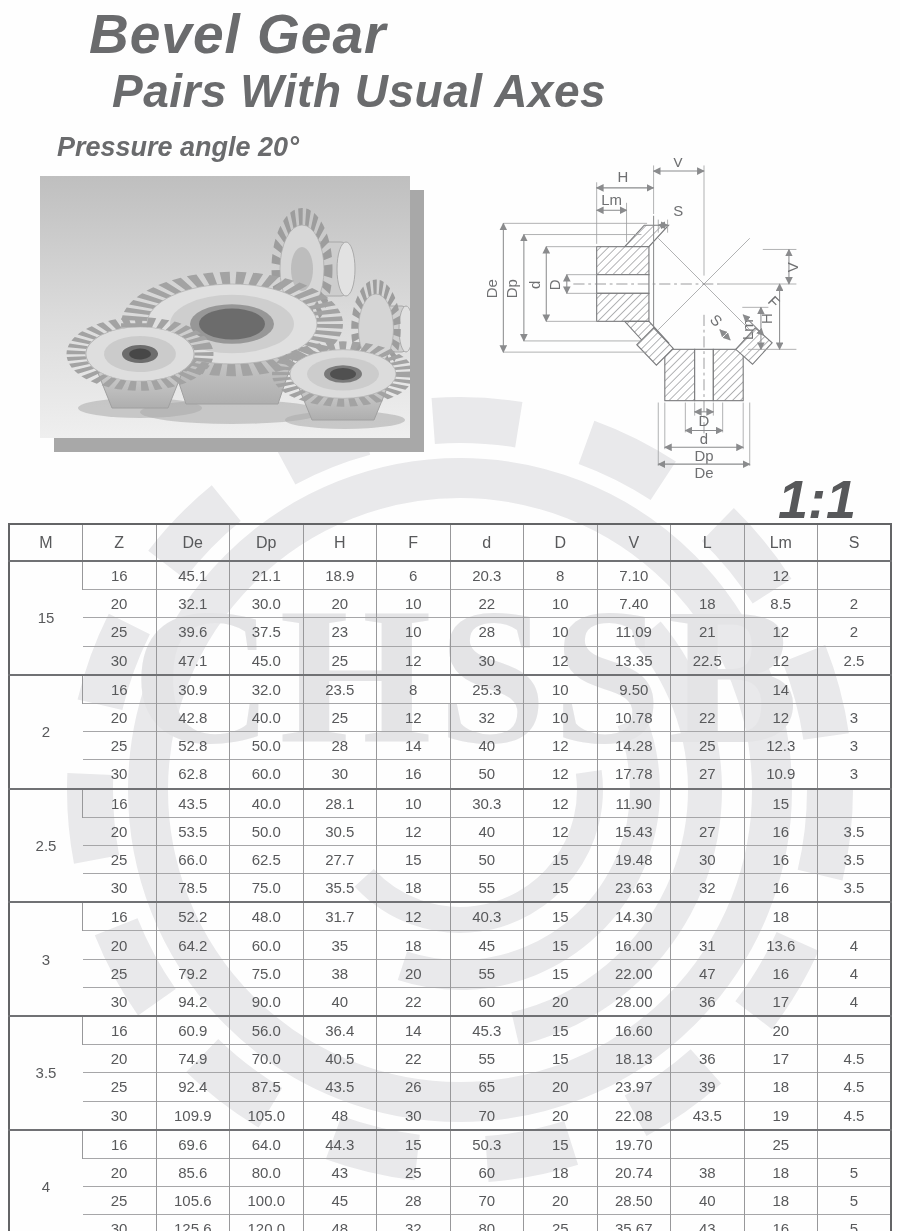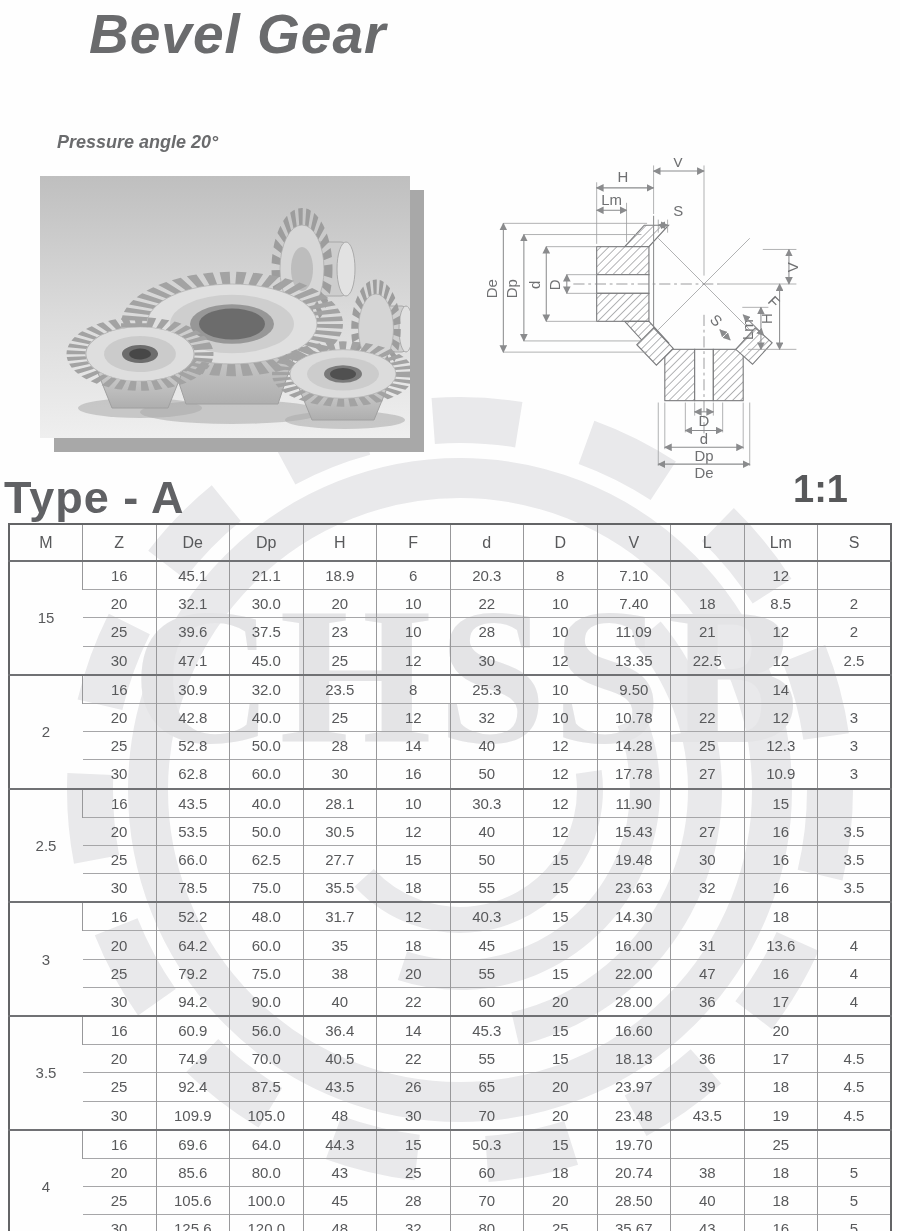--- a/index.html
+++ b/index.html
@@ -12,29 +12,29 @@
   
   .title1{
     position:absolute;left:55px;top:2px;font-size:55px;font-weight:bold;font-style:italic;
     color:#6a6b6d;letter-spacing:1px;z-index:2;margin-left:34px;
   }
   .title2{
     position:absolute;left:112px;top:64px;font-size:46px;font-weight:bold;font-style:italic;
     color:#6a6b6d;letter-spacing:0.5px;z-index:2;
   }
   .pressure{
-    position:absolute;left:57px;top:132px;font-size:18px;font-weight:bold;font-style:italic;
+    position:absolute;left:57px;top:132px;font-size:27px;font-weight:bold;font-style:italic;
     color:#6a6b6d;z-index:2;
   }
   .typeA{
     position:absolute;left:4px;top:472px;font-size:45px;font-weight:bold;
     color:#606164;letter-spacing:1px;z-index:2;
   }
   .scale{
-    position:absolute;right:52px;top:468px;font-size:38px;font-weight:bold;
+    position:absolute;right:44px;top:468px;font-size:54px;font-weight:bold;font-style:italic;
     color:#57585a;z-index:2;
   }
   
   .photo{
     position:absolute;left:40px;top:176px;width:370px;height:262px;z-index:2;
     box-shadow:14px 14px 0 #a8a8a8;background:#d9d9d9;
   }
   .photo svg{display:block;}
   
   .diagram{position:absolute;left:460px;top:158px;width:432px;height:322px;z-index:2;}
@@ -72,22 +72,22 @@
       <circle cx="460" cy="790" r="370" stroke-width="46" stroke-dasharray="86 70"></circle>
       <circle cx="460" cy="790" r="312" stroke-width="40"></circle>
       <circle cx="460" cy="790" r="245" stroke-width="34" stroke-dasharray="500 1100" transform="rotate(-40 460 790)"></circle>
       <circle cx="460" cy="790" r="185" stroke-width="30" stroke-dasharray="420 900" transform="rotate(-22 460 790)"></circle>
       <circle cx="460" cy="790" r="130" stroke-width="26" stroke-dasharray="330 700" transform="rotate(-8 460 790)"></circle>
     </g>
     <text x="468" y="742" text-anchor="middle" font-family="Liberation Serif,serif" font-weight="bold" font-size="196" letter-spacing="6" fill="#e4e4e6">CHSSB</text>
   </svg>
 
   <div class="title1">Bevel Gear</div>
+  <div class="title2">Pairs With Usual Axes</div>
   <div class="pressure">Pressure angle 20°</div>
-  <div class="typeA">Type - A</div>
   <div class="scale">1:1</div>
 
   <div class="photo">
     <svg width="370" height="262" viewBox="0 0 370 262">
       <defs>
         <linearGradient id="pg" x1="0" y1="0" x2="0" y2="1">
           <stop offset="0" stop-color="#bfbfbf"></stop>
             <stop offset="0.55" stop-color="#dcdcdc"></stop>
             <stop offset="1" stop-color="#efefef"></stop>
         </linearGradient>
@@ -534,21 +534,21 @@
           <td>4.5</td>
         </tr>
         <tr>
           <td>30</td>
           <td>109.9</td>
           <td>105.0</td>
           <td>48</td>
           <td>30</td>
           <td>70</td>
           <td>20</td>
-          <td>23.48</td>
+          <td>22.08</td>
           <td>43.5</td>
           <td>19</td>
           <td>4.5</td>
         </tr>
         <tr class="group-first">
           <td rowspan="4">4</td>
           <td>16</td>
           <td>69.6</td>
           <td>64.0</td>
           <td>44.3</td>

